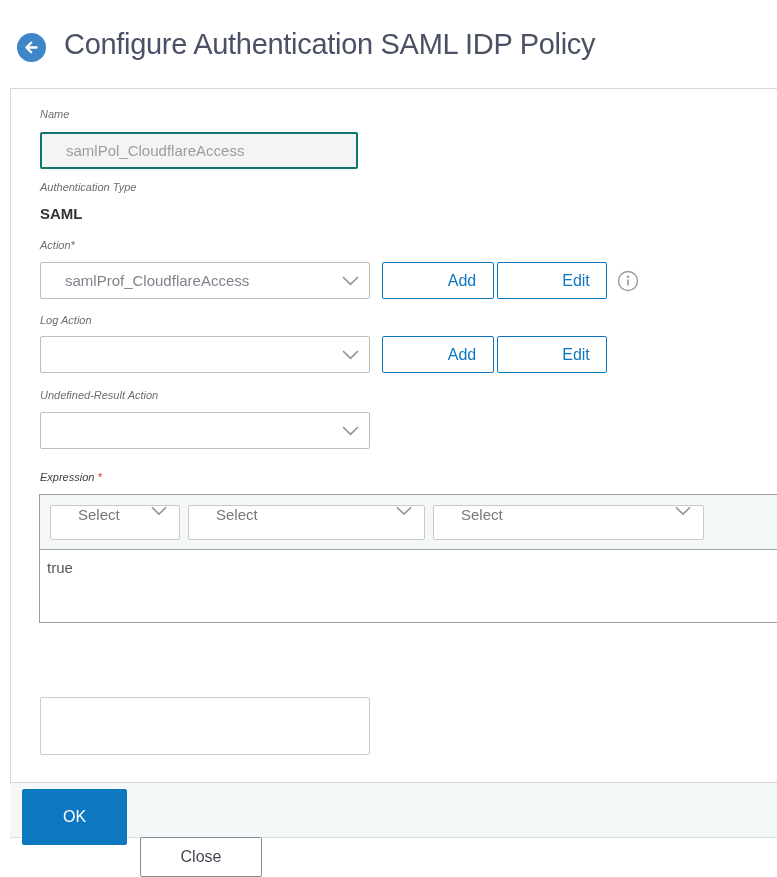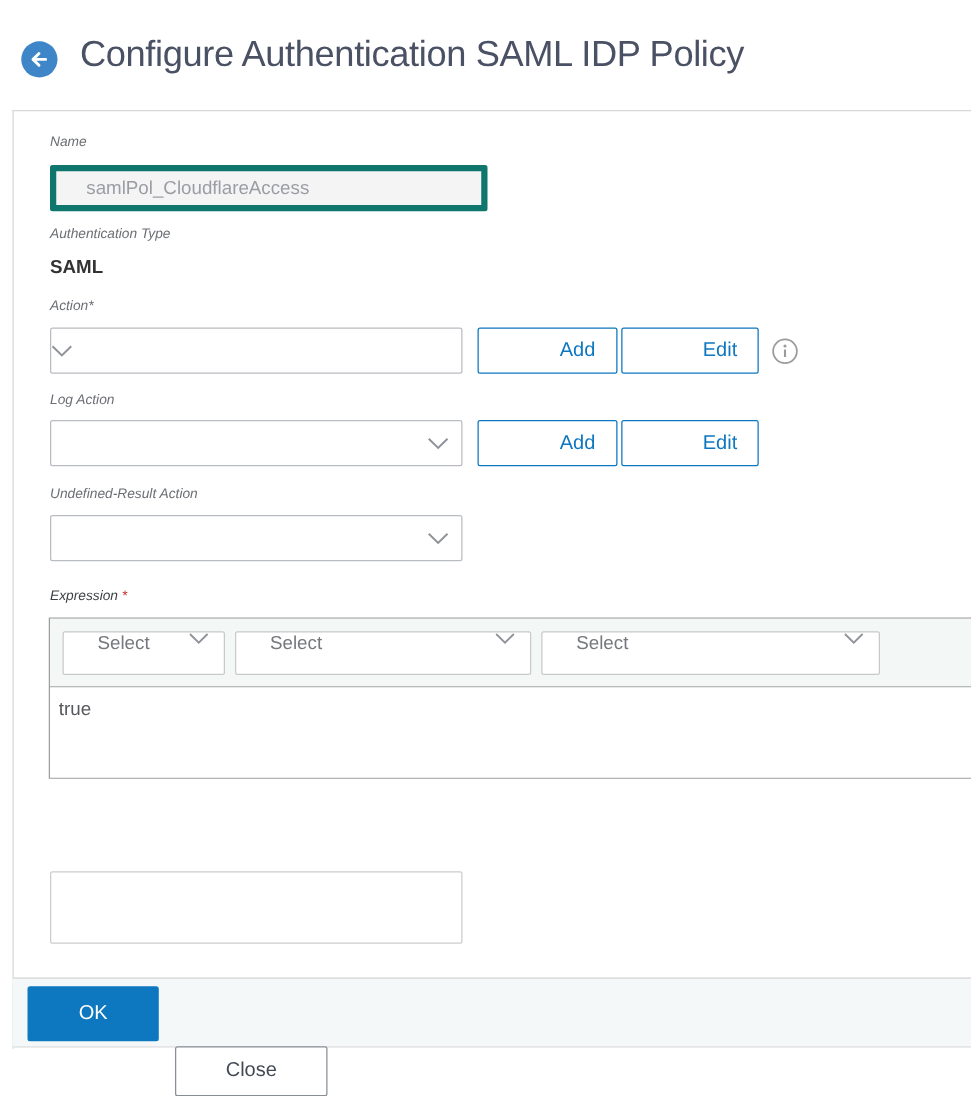--- a/index.html
+++ b/index.html
@@ -25,21 +25,21 @@
   
   .panel{
     left:10px;top:88px;width:767px;height:751px;
     border-left:1px solid #d8d8d8;border-top:1px solid #d8d8d8;
     background:#ffffff;
   }
 
   .field-label{font-size:11px;color:#6b6e73;white-space:nowrap;font-style:italic;}
 
   .text-input{
-    width:350px;height:37px;background:#f4f4f5;border:5px solid #0f766e;
+    width:318px;height:37px;background:#f4f4f5;border:2px solid #0f766e;
     border-radius:2px;color:#9a9da2;font-size:15px;padding:0 10px 0 24px;
     font-family:"Liberation Sans",sans-serif;outline:none;
   }
 
   .combo{
     width:330px;height:37px;background:#ffffff;border:1px solid #b9bcc0;
     border-radius:2px;display:flex;align-items:center;cursor:pointer;
   }
   .combo .combo-value{
     flex:1;padding-left:24px;font-size:15px;color:#7e838c;
@@ -82,21 +82,21 @@
     resize:none;font-family:"Liberation Sans",sans-serif;font-size:15px;color:#555;
     padding:6px 8px;outline:none;background:#fff;
   }
 
   
   .footer-bar{
     left:10px;top:782px;width:767px;height:56px;background:#f5f8f8;
     border-top:1px solid #d3d3d3;border-bottom:1px solid #dedede;
   }
   .ok-btn{
-    left:22px;top:789px;width:105px;height:44px;background:#0d77c0;border:1px solid #0d77c0;
+    left:22px;top:789px;width:105px;height:56px;background:#0d77c0;border:1px solid #0d77c0;
     border-radius:2px;color:#ffffff;font-size:16px;display:flex;align-items:center;
     justify-content:center;cursor:pointer;
   }
   .close-btn{
     left:140px;top:789px;width:122px;height:40px;background:#ffffff;border:1px solid #878e95;
     border-radius:2px;color:#434a56;font-size:16px;display:flex;align-items:center;
     justify-content:center;cursor:pointer;margin-top:48px;
   }
 </style>
 </head>
@@ -114,20 +114,21 @@
 <div class="abs panel"></div>
 
 <div class="abs field-label" style="left:40px;top:108px;">Name</div>
 <input class="abs text-input" style="left: 40px; top: 132px;" readonly="" value="samlPol_CloudflareAccess">
 
 <div class="abs field-label" style="left:40px;top:181px;">Authentication Type</div>
 <div class="abs auth-value" style="left:40px;top:205px;text-align:right;">SAML</div>
 
 <div class="abs field-label" style="left:40px;top:239px;">Action*</div>
 <div class="abs combo" style="left:40px;top:262px;">
+  <span class="combo-value">samlProf_CloudflareAccess</span>
   <span class="chev">
     <svg width="17" height="10" viewBox="0 0 17 10">
         <path d="M1 1 L8.5 8.3 L16 1" fill="none" stroke="#8f9399" stroke-width="1.6"></path>
       </svg>
   </span>
 </div>
 <div class="abs btn-outline" style="left:382px;top:262px;width:112px;">Add</div>
 <div class="abs btn-outline" style="left:497px;top:262px;width:110px;">Edit</div>
 <div class="abs" style="left:617px;top:270px;width:22px;height:22px;">
   <svg width="22" height="22" viewBox="0 0 22 22">

